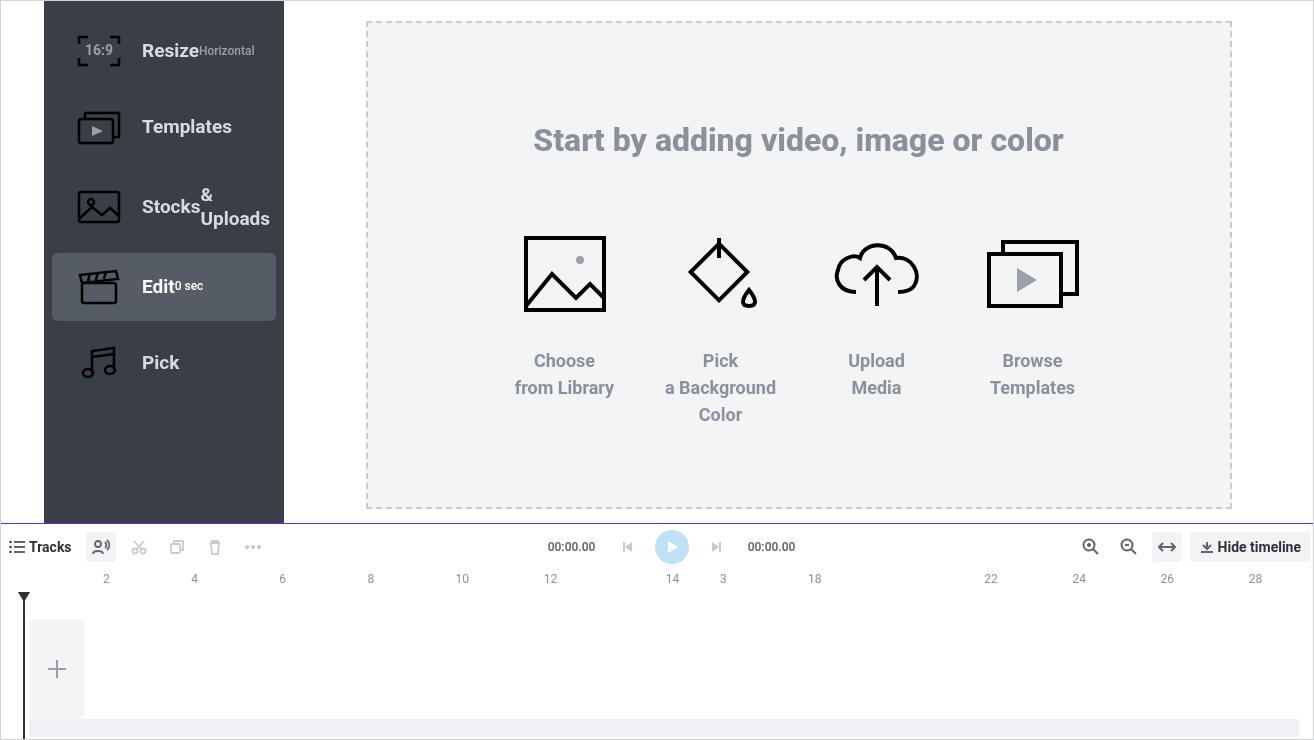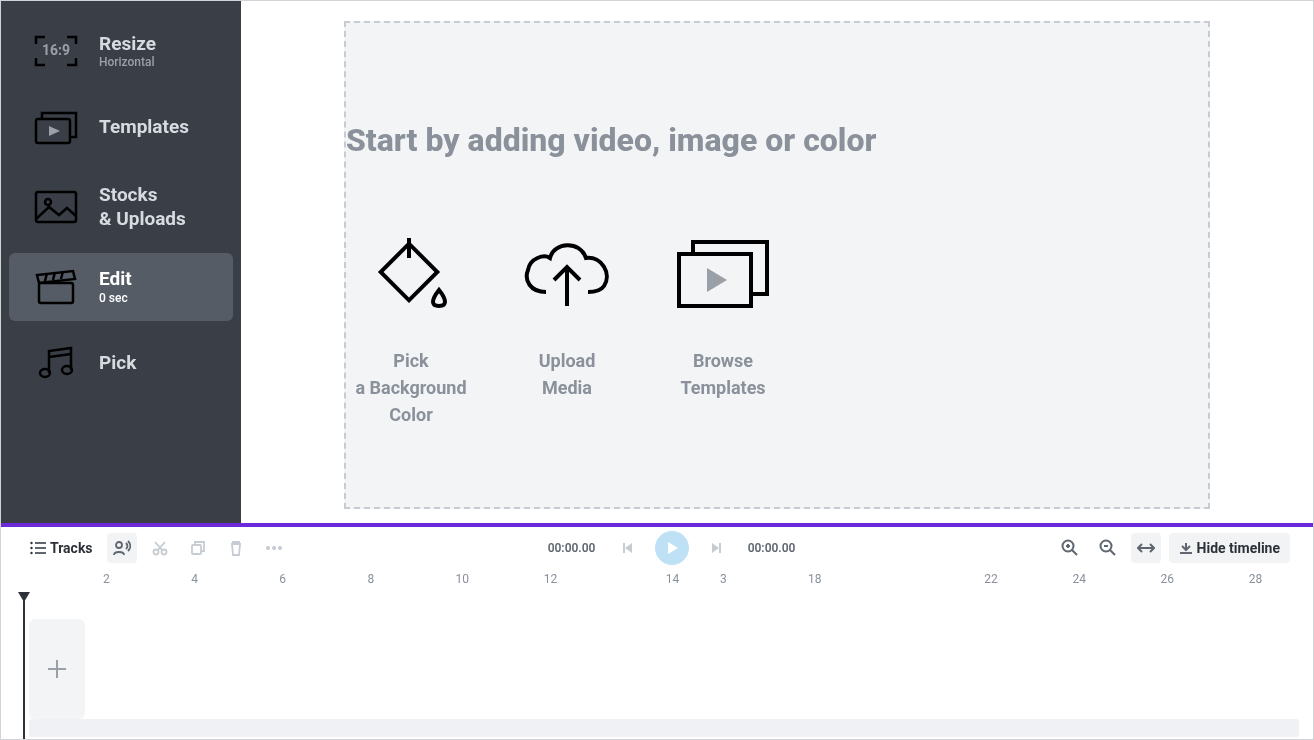--- a/index.html
+++ b/index.html
@@ -10,20 +10,21 @@
   overflow: hidden;
   display: flex;
   flex-direction: column;
   background: #fff;
   border: 1px solid #d0d4d9;
 }
 .top-area {
   display: flex;
   flex: 1;
   min-height: 0;
+  margin-left: 43px;
 }
 .sidebar {
   width: 240px;
   background: #3a3f47;
   display: flex;
   flex-direction: column;
   padding-top: 12px;
 }
 .sb-item {
   display: flex;
@@ -40,22 +41,23 @@
 .sb-icon {
   width: 46px;
   height: 40px;
   display: flex;
   align-items: center;
   justify-content: center;
   flex-shrink: 0;
 }
 .sb-text {
   display: flex;
-  flex-direction: column;
+  flex-direction: row;
   line-height: 1.25;
+  align-items: center;
 }
 .sb-title {
   color: #d7dbe0;
   font-size: 19px;
   font-weight: 700;
 }
 .sb-sub {
   color: #9aa0a8;
   font-size: 12px;
   font-weight: 500;
@@ -69,21 +71,21 @@
   background: #fff;
 }
 .dropzone {
   margin-top: 20px;
   width: 866px;
   height: 488px;
   border: 2px dashed #c7ccd3;
   background: #f3f4f6;
   display: flex;
   flex-direction: column;
-  align-items: flex-start;
+  align-items: center;
   padding-top: 98px;
 }
 .dz-heading {
   color: #8a919b;
   font-size: 32px;
   font-weight: 800;
   margin-bottom: 70px;
 }
 .dz-actions {
   display: flex;
@@ -107,24 +109,24 @@
 .dz-action-label {
   color: #8a919b;
   font-size: 18px;
   font-weight: 700;
   text-align: center;
   line-height: 1.5;
   white-space: pre-line;
 }
 .timeline-bar {
   height: 46px;
-  border-top: 4px solid #6d28d9;
-  display: flex;
-  align-items: center;
-  padding: 0 23px;
+  border-top: 1px solid #6d28d9;
+  display: flex;
+  align-items: center;
+  padding: 0 2px;
   gap: 8px;
   background: #fff;
 }
 .tb-btn {
   height: 30px;
   min-width: 30px;
   display: flex;
   align-items: center;
   justify-content: center;
   border-radius: 4px;
@@ -271,20 +273,31 @@
         <span class="sb-title">Pick</span>
       </div>
     </div>
 
   </div>
 
   <div class="canvas-area">
     <div class="dropzone">
       <div class="dz-heading">Start by adding video, image or color</div>
       <div class="dz-actions">
+        <div class="dz-action">
+          <div class="dz-action-icon">
+            <svg width="86" height="80" viewBox="0 0 86 80" stroke-width="4" stroke="#9aa0a8">
+              <rect x="4" y="4" width="78" height="72"></rect>
+              <circle cx="58" cy="26" r="4" fill="#9aa0a8" stroke="none"></circle>
+              <path d="M4 72 L30 40 L54 64 L68 50 L82 64"></path>
+            </svg>
+          </div>
+          <div class="dz-action-label">Choose
+from Library</div>
+        </div>
         <div class="dz-action">
           <div class="dz-action-icon">
             <svg width="88" height="80" viewBox="0 0 88 80" stroke-width="4" stroke="#9aa0a8">
               <rect x="22" y="18" width="40" height="40" transform="rotate(45 42 38)"></rect>
               <path d="M42 4 L42 24"></path>
               <path d="M72 56 C80 66 80 72 72 72 C64 72 64 66 72 56 Z"></path>
             </svg>
           </div>
           <div class="dz-action-label">Pick
 a Background

